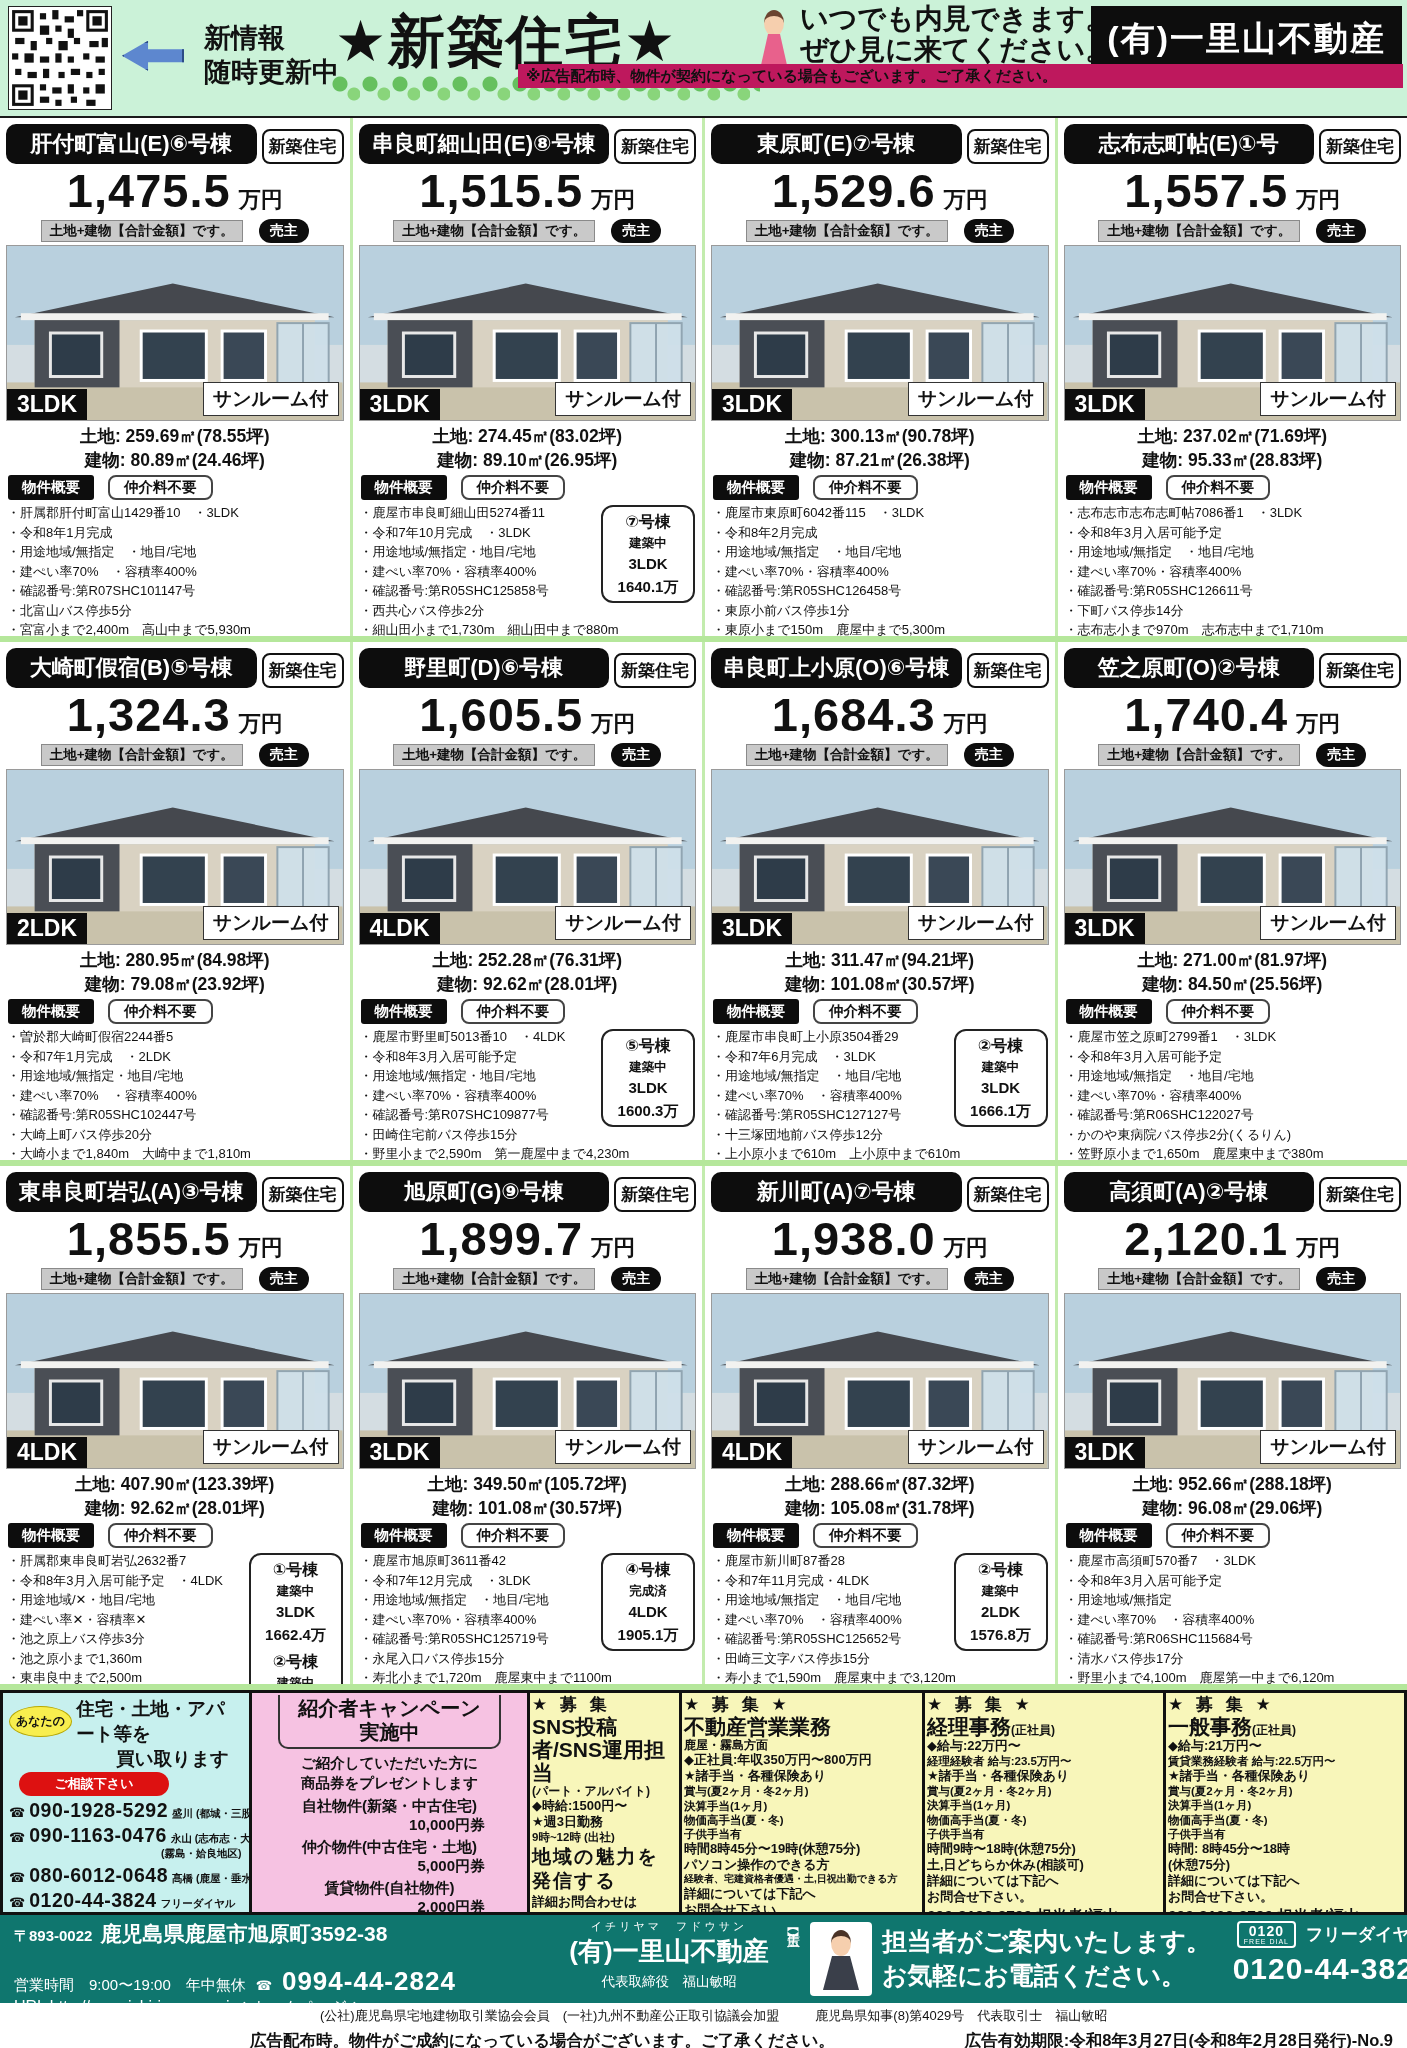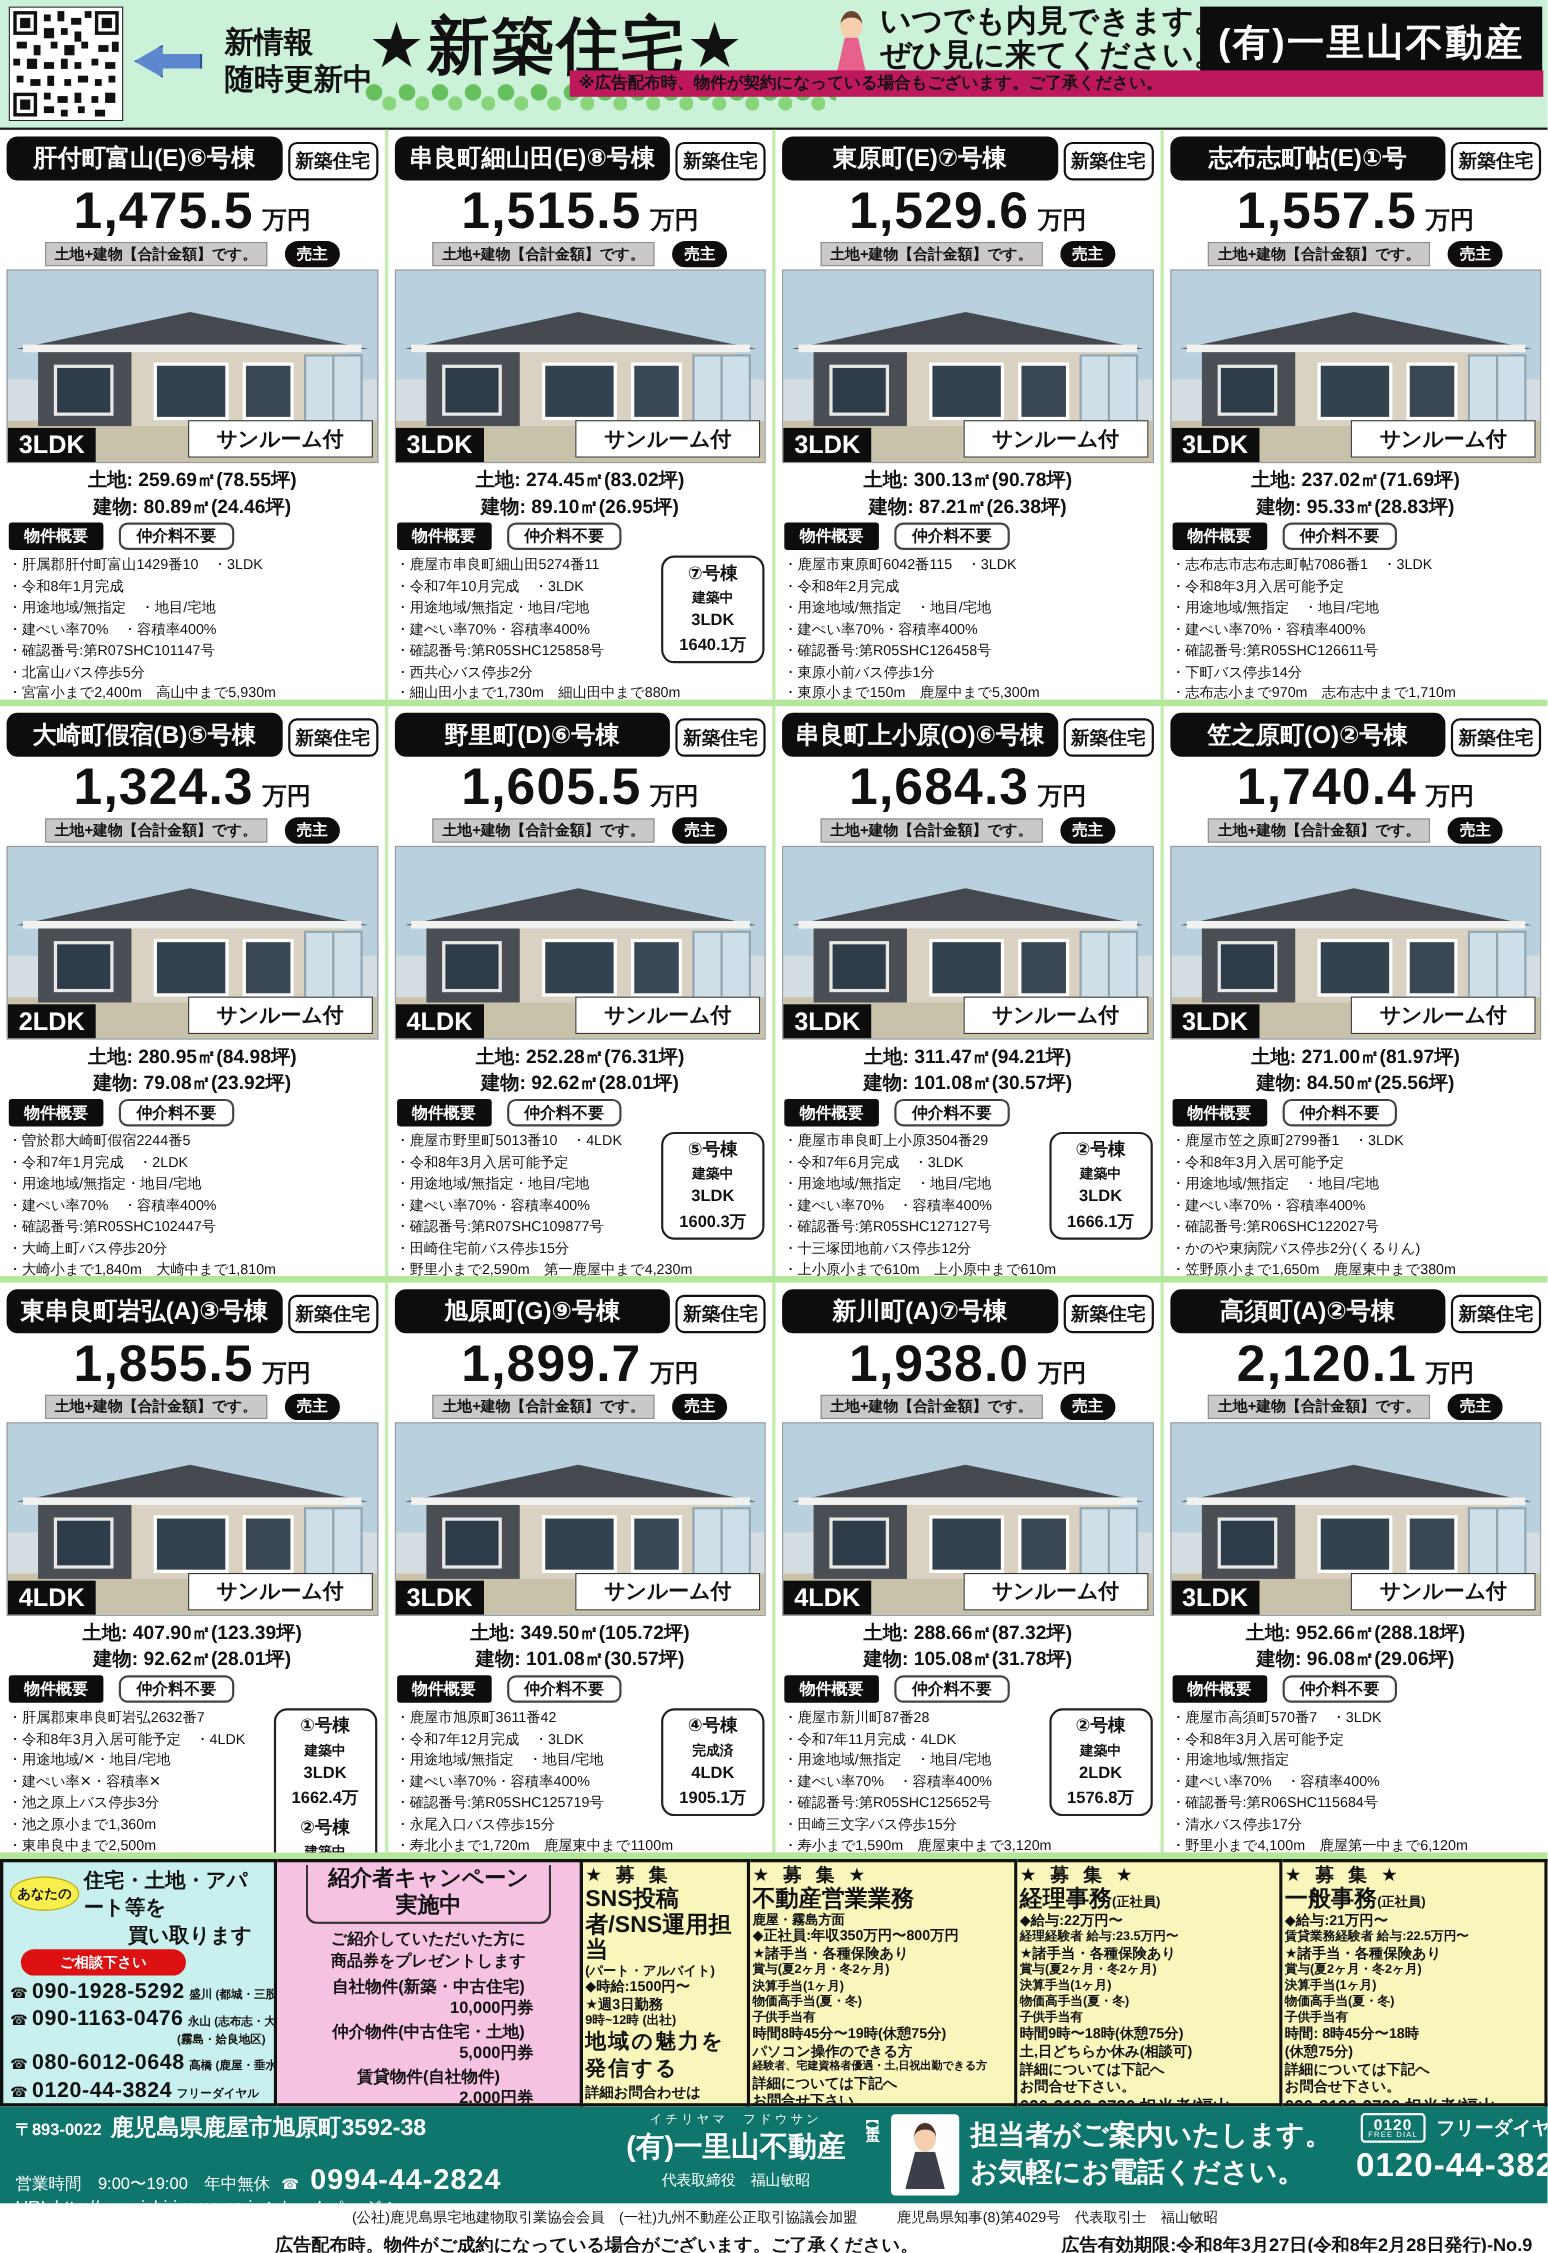--- a/index.html
+++ b/index.html
@@ -44,21 +44,21 @@
   .price-unit { font-size:22px; font-weight:bold; margin-left:8px; }
   .total-row { display:flex; justify-content:center; align-items:center; gap:16px; height:25px; }
   .total-bar { background:#c9c9c9; border:1px solid #8a8a8a; font-size:13.5px; font-weight:bold; padding:1px 8px; }
   .seller-badge { background:#0d0d0d; color:#fff; font-size:14px; font-weight:bold;
     padding:3px 11px; border-radius:14px; }
   .photo { position:relative; height:176px; margin:2px 0; border:1px solid #9a9a9a; overflow:hidden; background:#b6cedd; }
   .photo svg { display:block; width:100%; height:100%; }
   .layout-tag { position:absolute; left:0; bottom:0; background:#0d0d0d; color:#fff;
     font-size:23px; font-weight:bold; padding:2px 10px; }
   .sunroom-tag { position:absolute; right:4px; bottom:4px; background:#fff; border:1px solid #333;
-    font-size:19px; font-weight:bold; padding:3px 25px; }
+    font-size:19px; font-weight:bold; padding:3px 9px; }
   .area-info { text-align:center; font-size:17.5px; font-weight:bold; line-height:1.35; padding:2px 0; }
   .badge-row { display:flex; align-items:center; gap:14px; padding:1px 0 3px 2px; }
   .summary-badge { background:#0d0d0d; color:#fff; font-size:14.5px; font-weight:bold; padding:3px 14px; border-radius:3px; }
   .nofee-badge { background:#fff; border:2px solid #444; border-radius:8px; font-size:14.5px; font-weight:bold; padding:1px 14px; }
   .details { font-size:13px; line-height:1.5; padding:0 1px; }
   .unit-box { float:right; width:94px; border:2px solid #222; border-radius:12px; background:#fff;
     text-align:center; padding:3px 2px; margin:2px 0 4px 6px; font-weight:bold; }
   .ub-sec + .ub-sec { margin-top:4px; }
   .ub-unit { font-size:16px; } .ub-status { font-size:12.5px; }
   .ub-layout { font-size:15px; } .ub-price { font-size:15px; }

